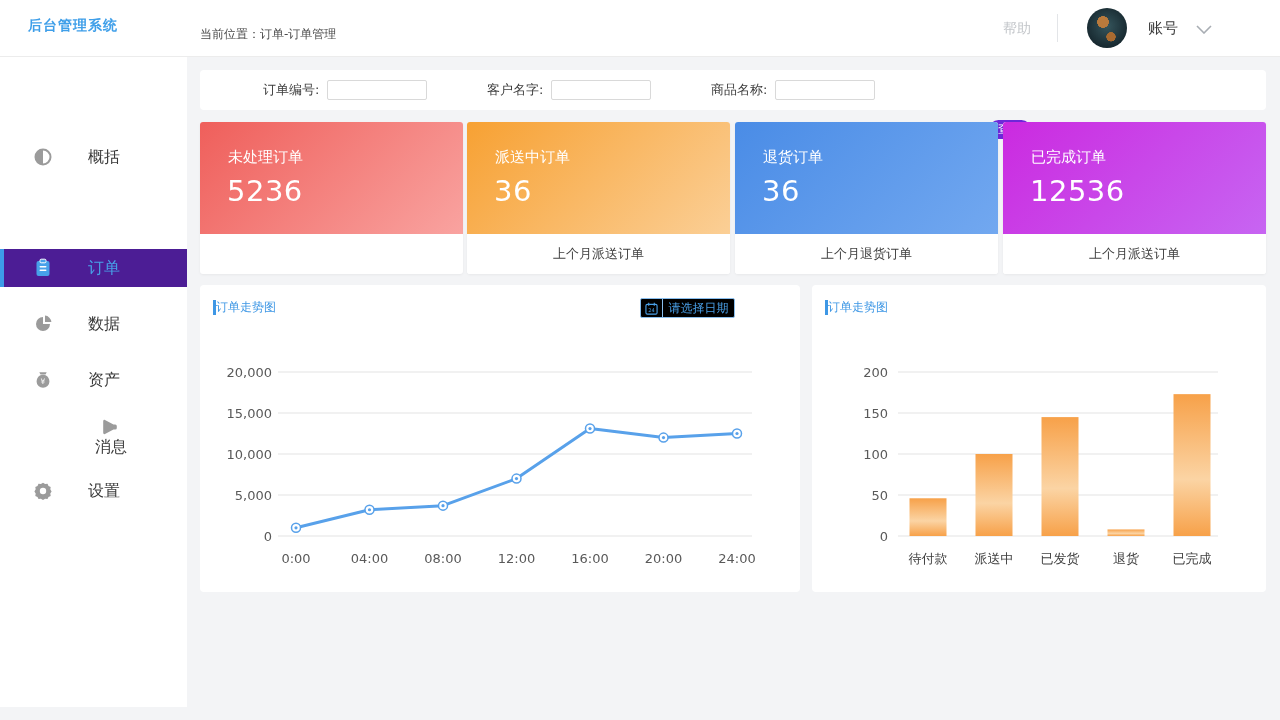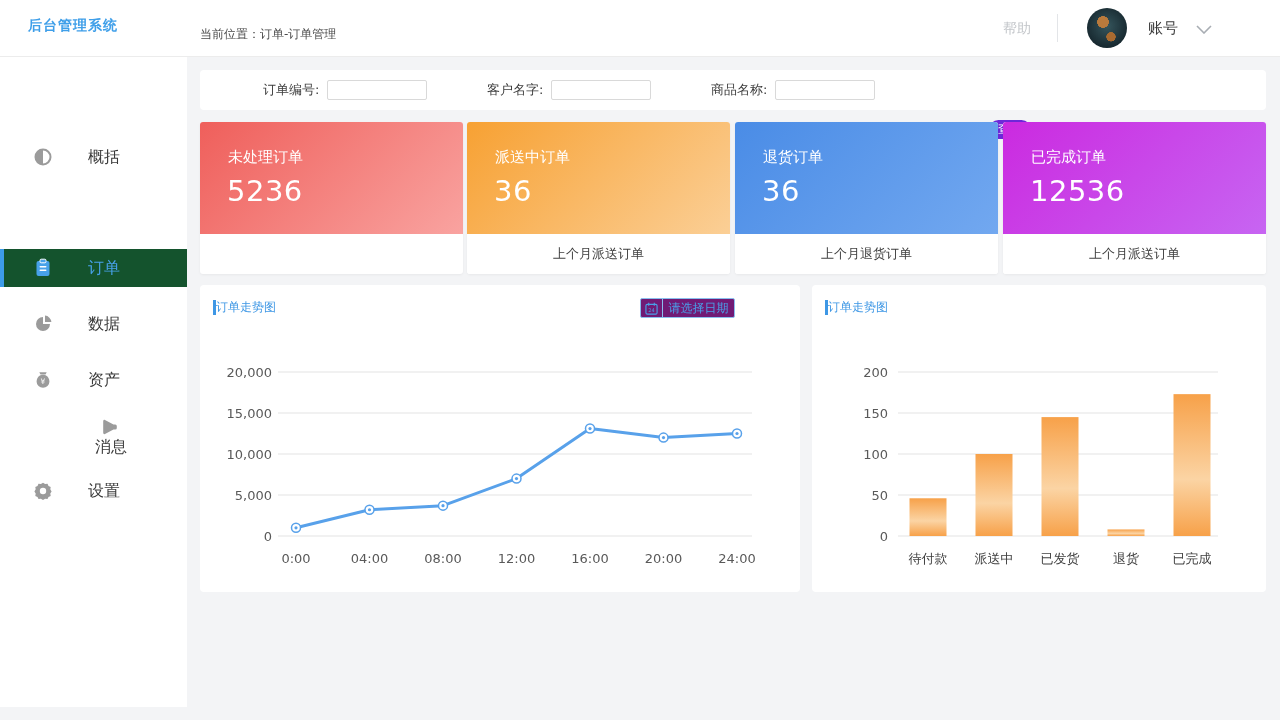--- a/index.html
+++ b/index.html
@@ -15,21 +15,21 @@
     background:
       radial-gradient(circle at 40% 35%, #b97a3c 0%, #b97a3c 16%, rgba(0,0,0,0) 17%),
       radial-gradient(circle at 60% 72%, #a86a30 0%, #a86a30 12%, rgba(0,0,0,0) 13%),
       radial-gradient(circle at 50% 45%, #35555c 0%, #16272e 75%); }
   .account { position:absolute; left:1148px; top:19px; font-size:15px; color:#3a3a3a; cursor:pointer; }
   .chevron { position:absolute; left:1196px; top:25px; width:16px; height:9px; cursor:pointer; }
 
   .sidebar { position:absolute; left:0; top:57px; width:187px; height:650px; background:#fff; }
   .side-item { position:absolute; left:0; width:187px; height:38px; display:flex; align-items:center; cursor:pointer; }
   .side-item .indicator { position:absolute; left:0; top:0; width:4px; height:38px; background:transparent; }
-  .side-item.active { background:#14532d;text-align:right; }
+  .side-item.active { background:#4c1d95;text-align:right; }
   .side-item.active .indicator { background:#3d9ce8; }
   .side-icon { margin-left:33px; width:20px; height:20px; color:#9b9b9b; }
   .side-icon svg { width:20px; height:20px; display:block; }
   .side-label { margin-left:35px; font-size:16px; color:#3a3a3a; }
   .side-item.active .side-icon, .side-item.active .side-label { color:#47a1e9; }
 
   .search-panel { position:absolute; left:200px; top:70px; width:1066px; height:40px; background:#fff; border-radius:4px; }
   .search-group { position:absolute; top:10px; display:flex; align-items:center; }
   .search-label { font-size:13px; color:#3c3c3c; margin-right:8px; white-space:nowrap; }
   .search-input { width:100px; height:20px; border:1px solid #d9d9d9; border-radius:2px; background:#fff; outline:none; font-size:12px; padding:0 4px; font-family:inherit; }
@@ -39,21 +39,21 @@
   .stat-grad { position:absolute; top:0; left:0; right:0; height:112px; }
   .stat-title { position:absolute; left:28px; top:26px; font-size:15px; color:#fff; }
   .stat-value { position:absolute; left:27px; top:52px; font-size:29px; color:#fff; letter-spacing:0.5px; }
   .stat-footer { position:absolute; top:112px; left:0; right:0; height:40px; background:#fff; text-align:center; line-height:40px; font-size:13px; color:#3f3f3f; }
 
   .chart-panel { position:absolute; top:285px; height:307px; background:#fff; border-radius:4px; }
   #panel-left { left:200px; width:600px; }
   #panel-right { left:812px; width:454px; }
   .title-bar { position:absolute; left:13px; top:15px; width:3px; height:15px; background:#3e97e5; }
   .panel-title { position:absolute; left:16px; top:14px; font-size:12px; color:#3e97e5; }
-  .date-picker { position:absolute; left:440px; top:13px; width:95px; height:20px; border:1px solid #8abfee; border-radius:2px; display:flex; align-items:center; color:#4aa0e8; cursor:pointer; background:#701a75; }
+  .date-picker { position:absolute; left:440px; top:13px; width:95px; height:20px; border:1px solid #8abfee; border-radius:2px; display:flex; align-items:center; color:#4aa0e8; cursor:pointer; background:#000000; }
   .date-picker .cal { width:22px; height:100%; border-right:1px solid #8abfee; display:flex; align-items:center; justify-content:center; }
   .date-picker .cal svg { width:13px; height:13px; }
   .date-label { flex:1; text-align:center; font-size:12px; }
   svg.chart { position:absolute; left:0; top:50px; }
   svg.chart text { font-family:"DejaVu Sans","Liberation Sans",sans-serif; }
 </style>
 </head>
 <body>
 
 <div class="header">

